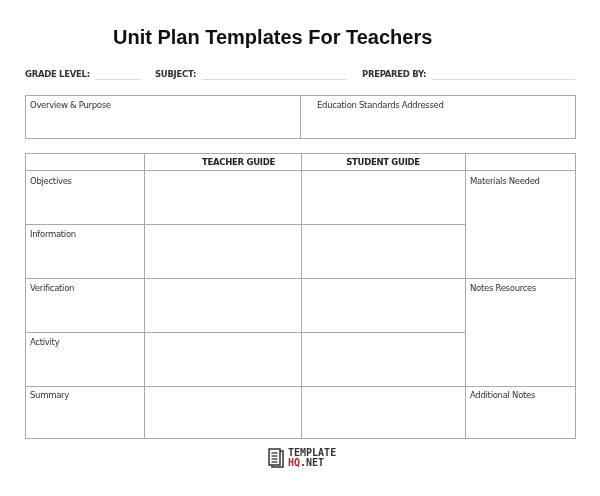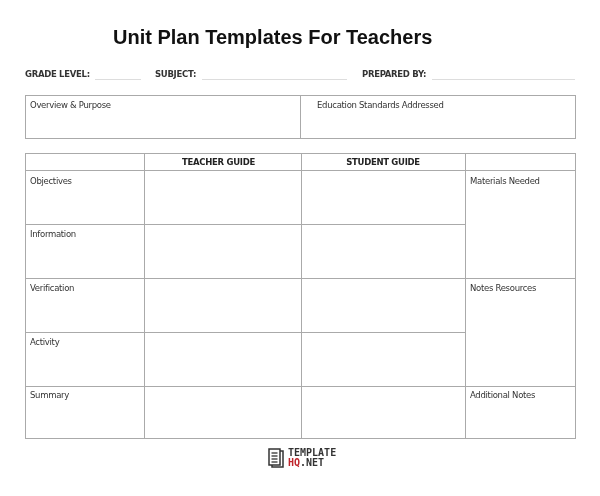--- a/index.html
+++ b/index.html
@@ -42,21 +42,21 @@
 <div class="vline" style="left:144px;top:153px;height:286px;"></div>
 <div class="vline" style="left:301px;top:153px;height:286px;"></div>
 <div class="vline" style="left:465px;top:153px;height:286px;"></div>
 
 <div class="hline" style="left:25px;top:170px;width:551px;"></div>
 <div class="hline" style="left:25px;top:224px;width:440px;"></div>
 <div class="hline" style="left:25px;top:278px;width:551px;"></div>
 <div class="hline" style="left:25px;top:332px;width:440px;"></div>
 <div class="hline" style="left:25px;top:386px;width:551px;"></div>
 
-<div class="hdr" style="left:140px;width:157px;">TEACHER GUIDE</div>
+<div class="hdr" style="left:160px;width:157px;">TEACHER GUIDE</div>
 <div class="hdr" style="left:301px;width:164px;">STUDENT GUIDE</div>
 
 <div class="cell-text" style="left:30px;top:176px;">Objectives</div>
 <div class="cell-text" style="left:30px;top:229px;">Information</div>
 <div class="cell-text" style="left:30px;top:283px;">Verification</div>
 <div class="cell-text" style="left:30px;top:337px;">Activity</div>
 <div class="cell-text" style="left:30px;top:390px;">Summary</div>
 
 <div class="cell-text" style="left:470px;top:176px;">Materials Needed</div>
 <div class="cell-text" style="left:470px;top:283px;">Notes Resources</div>

